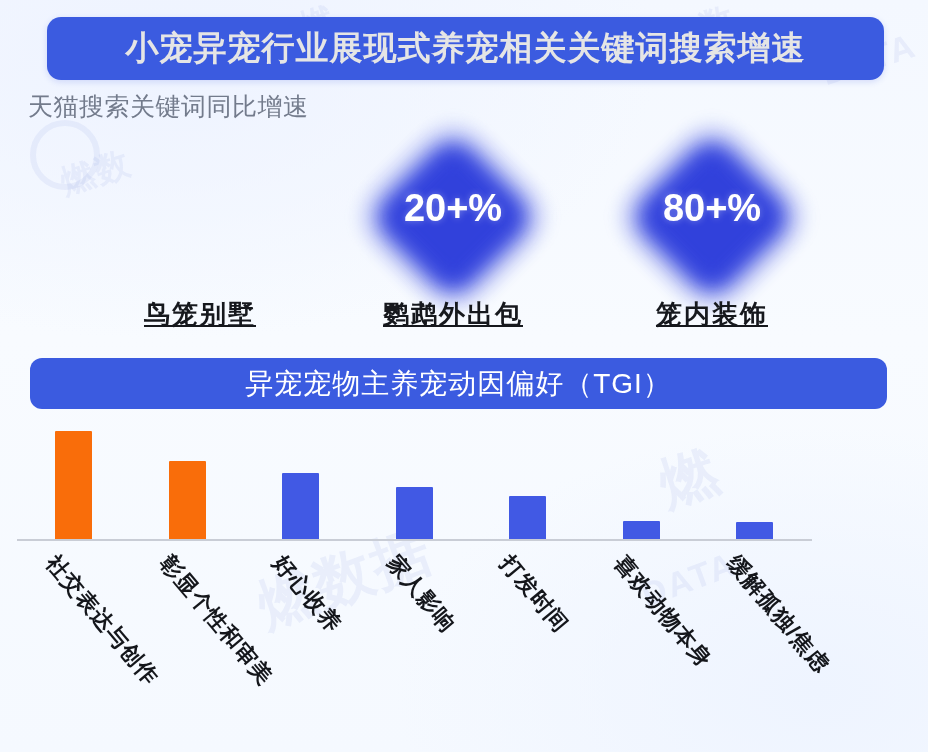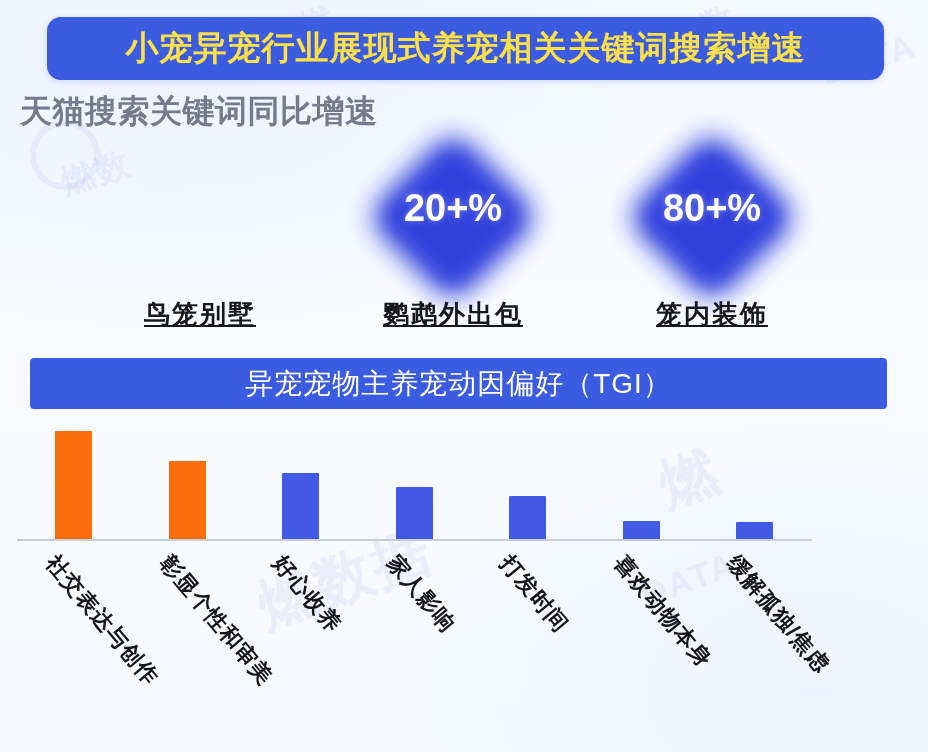--- a/index.html
+++ b/index.html
@@ -51,34 +51,34 @@
     width: 837px;
     height: 63px;
     background: #3b5be0;
     border-radius: 14px;
     display: flex;
     align-items: center;
     justify-content: center;
     box-shadow: 0 2px 6px rgba(59,91,224,0.18);
   }
   #header-title {
-    color: #fde047;
+    color: #e5e5e5;
     font-size: 33px;
     font-weight: 700;
     letter-spacing: 1px;
     white-space: nowrap;
   }
 
   #subtitle {
     position: absolute;
-    left: 20px;
+    left: 28px;
     top: 90px;
-    font-size: 32px;
+    font-size: 25px;
     color: #737b8c;
-    font-weight: 700;
+    font-weight: 400;
     letter-spacing: 0.5px;
   }
 
   
   #badges {
     position: absolute;
     left: 0;
     top: 135px;
     width: 928px;
     height: 200px;
@@ -138,21 +138,21 @@
   }
 
   
   #tgi-banner {
     position: absolute;
     left: 30px;
     top: 358px;
     width: 857px;
     height: 51px;
     background: #3b5be0;
-    border-radius: 4px;
+    border-radius: 12px;
     display: flex;
     align-items: center;
     justify-content: center;
   }
   #tgi-title {
     color: #ffffff;
     font-size: 28px;
     font-weight: 500;
     letter-spacing: 1px;
     white-space: nowrap;

